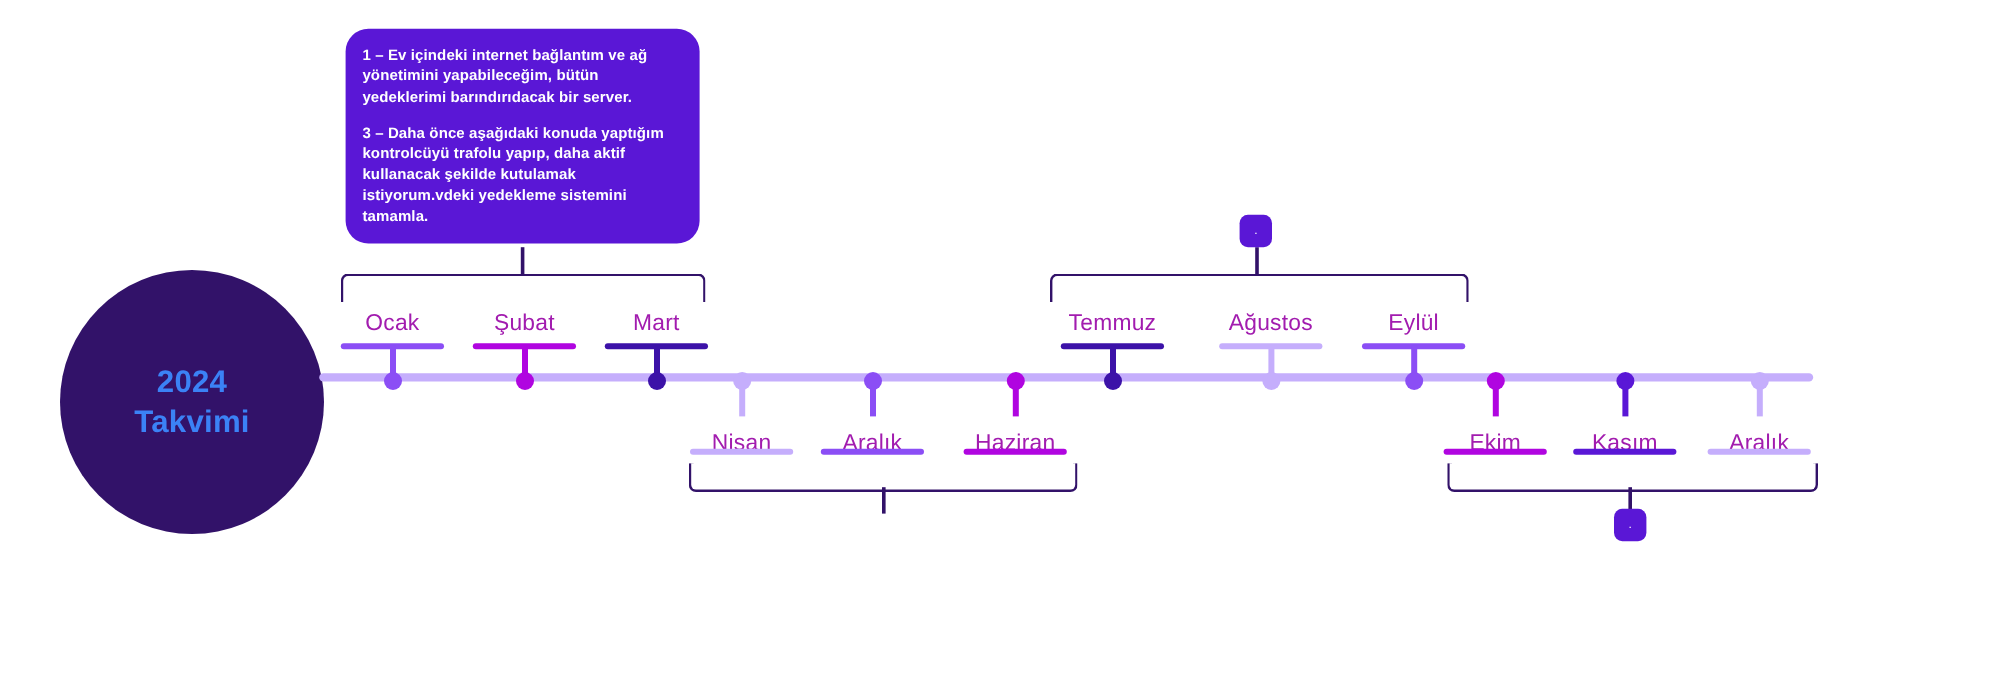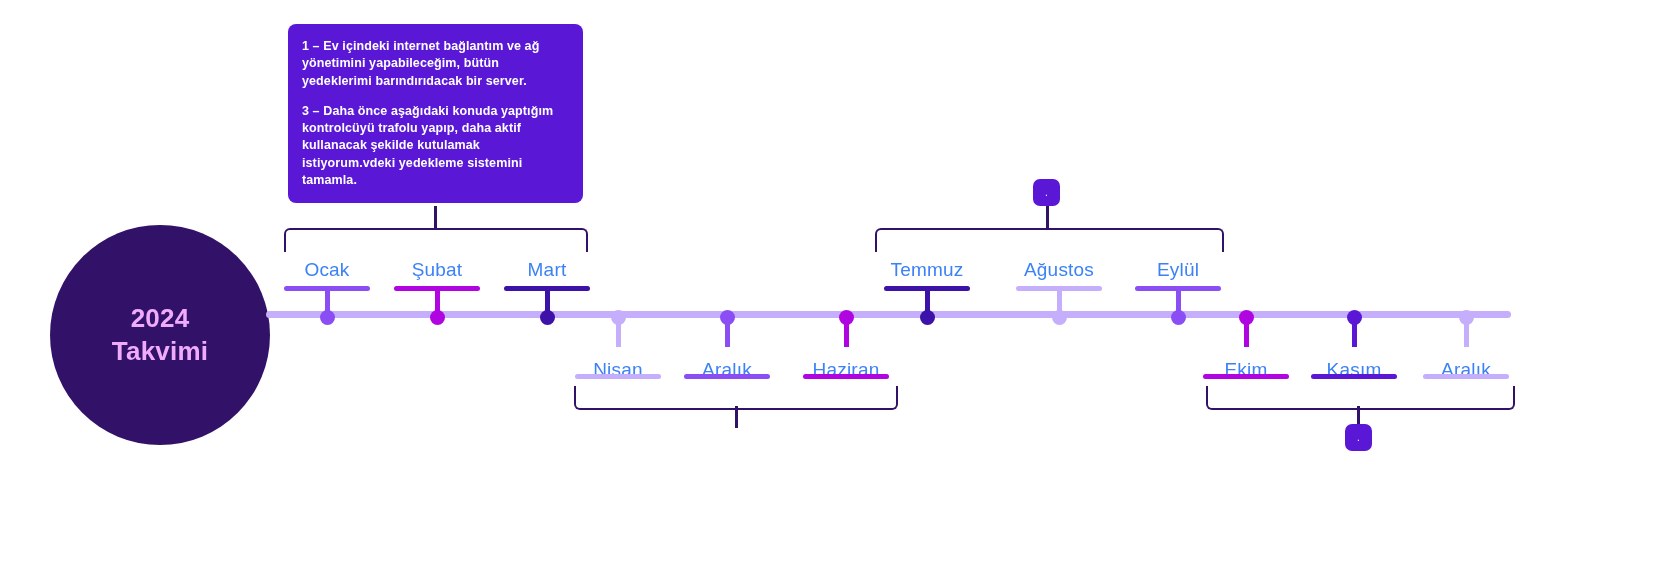--- a/index.html
+++ b/index.html
@@ -28,21 +28,21 @@
     left: 50px;
     top: 225px;
     width: 220px;
     height: 220px;
     border-radius: 50%;
     background: #321269;
     display: flex;
     flex-direction: column;
     align-items: center;
     justify-content: center;
-    color: #f0abfc;
+    color: #3b82f6;
     font-size: 26px;
     font-weight: 700;
     line-height: 1.28;
     letter-spacing: 0.2px;
   }
   .hub-line { display: block; }
 
   
   .axis {
     position: absolute;
@@ -79,21 +79,21 @@
     border-radius: 3px;
     width: 86px;
     left: -43px;
   }
   .mlabel {
     position: absolute;
     left: -90px;
     width: 180px;
     text-align: center;
     font-size: 19px;
-    color: #3b82f6;
+    color: #a21caf;
     font-weight: 400;
     letter-spacing: 0.2px;
     white-space: nowrap;
   }
 
   
   .month.up .dot   { top: -4px; }
   .month.up .stem  { top: -26px; height: 30px; }
   .month.up .underline { top: -28px; }
   .month.up .mlabel    { top: -55px; }
@@ -128,21 +128,21 @@
   .drop {
     position: absolute;
     width: 2.5px;
     background: #321269;
   }
 
   
   .callout {
     position: absolute;
     background: #5a17d6;
-    border-radius: 8px;
+    border-radius: 19px;
     color: #ffffff;
     box-sizing: border-box;
   }
   .callout p {
     margin: 0;
     font-size: 12.5px;
     line-height: 1.38;
     font-weight: 600;
     letter-spacing: 0.1px;
   }

